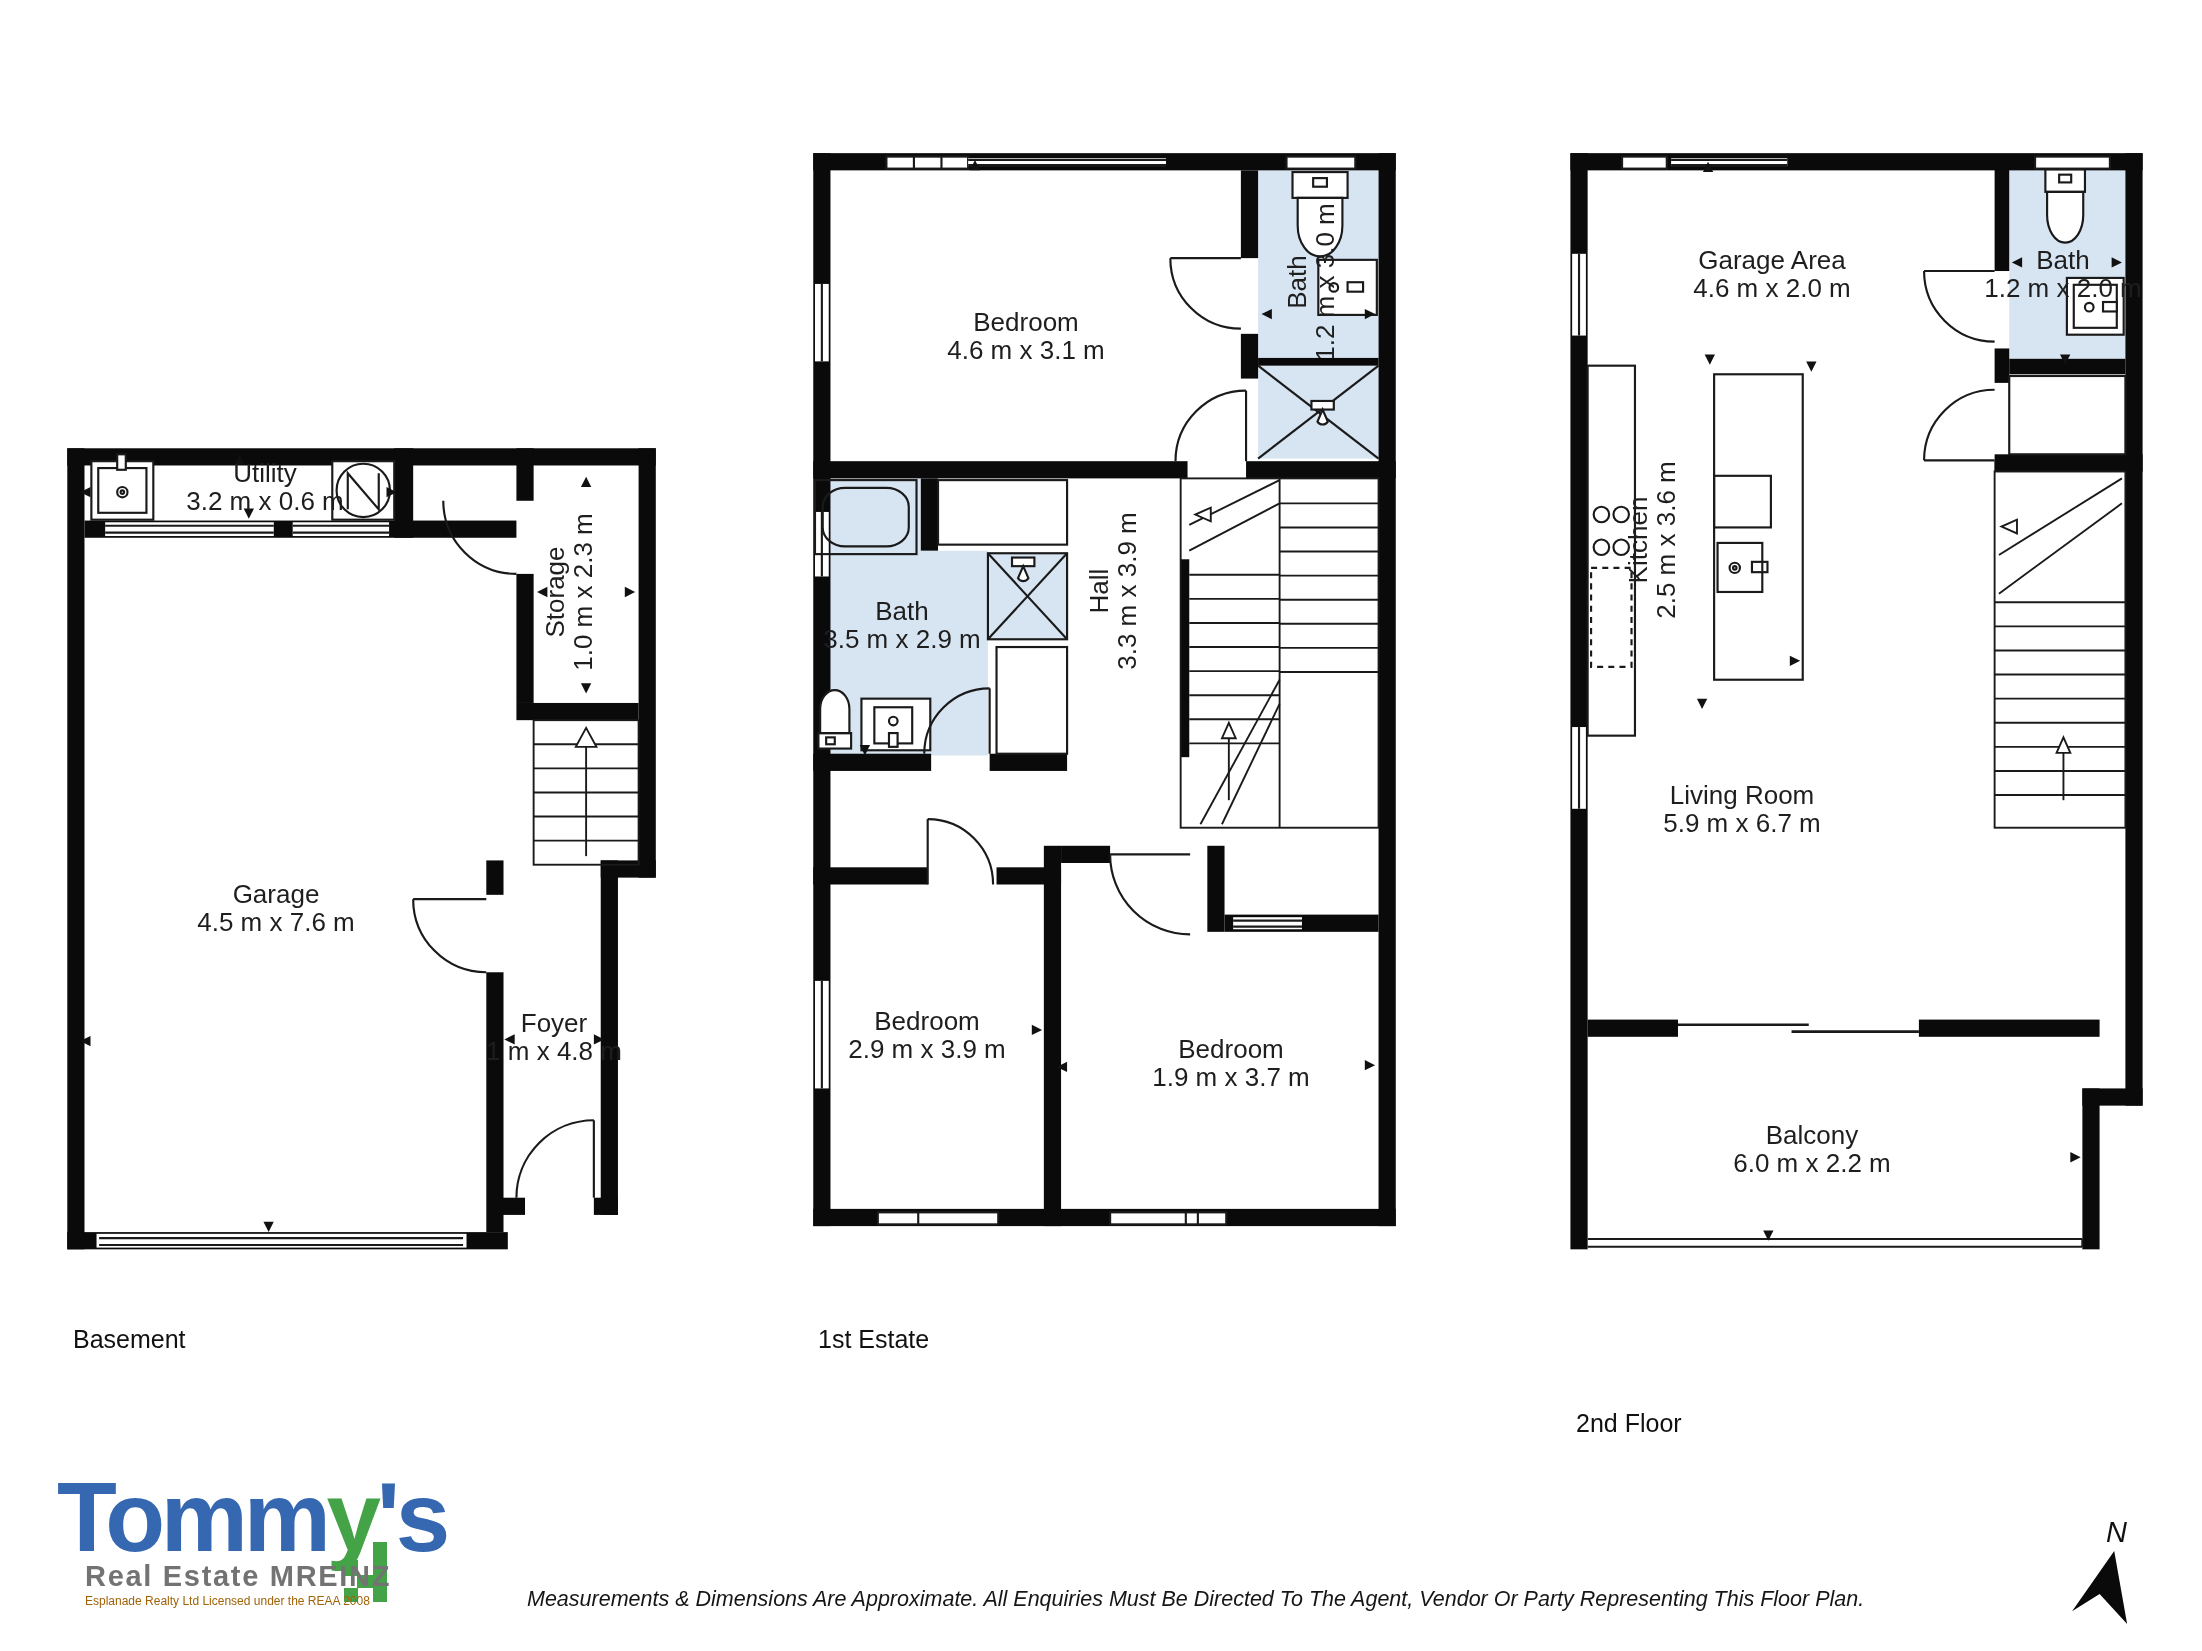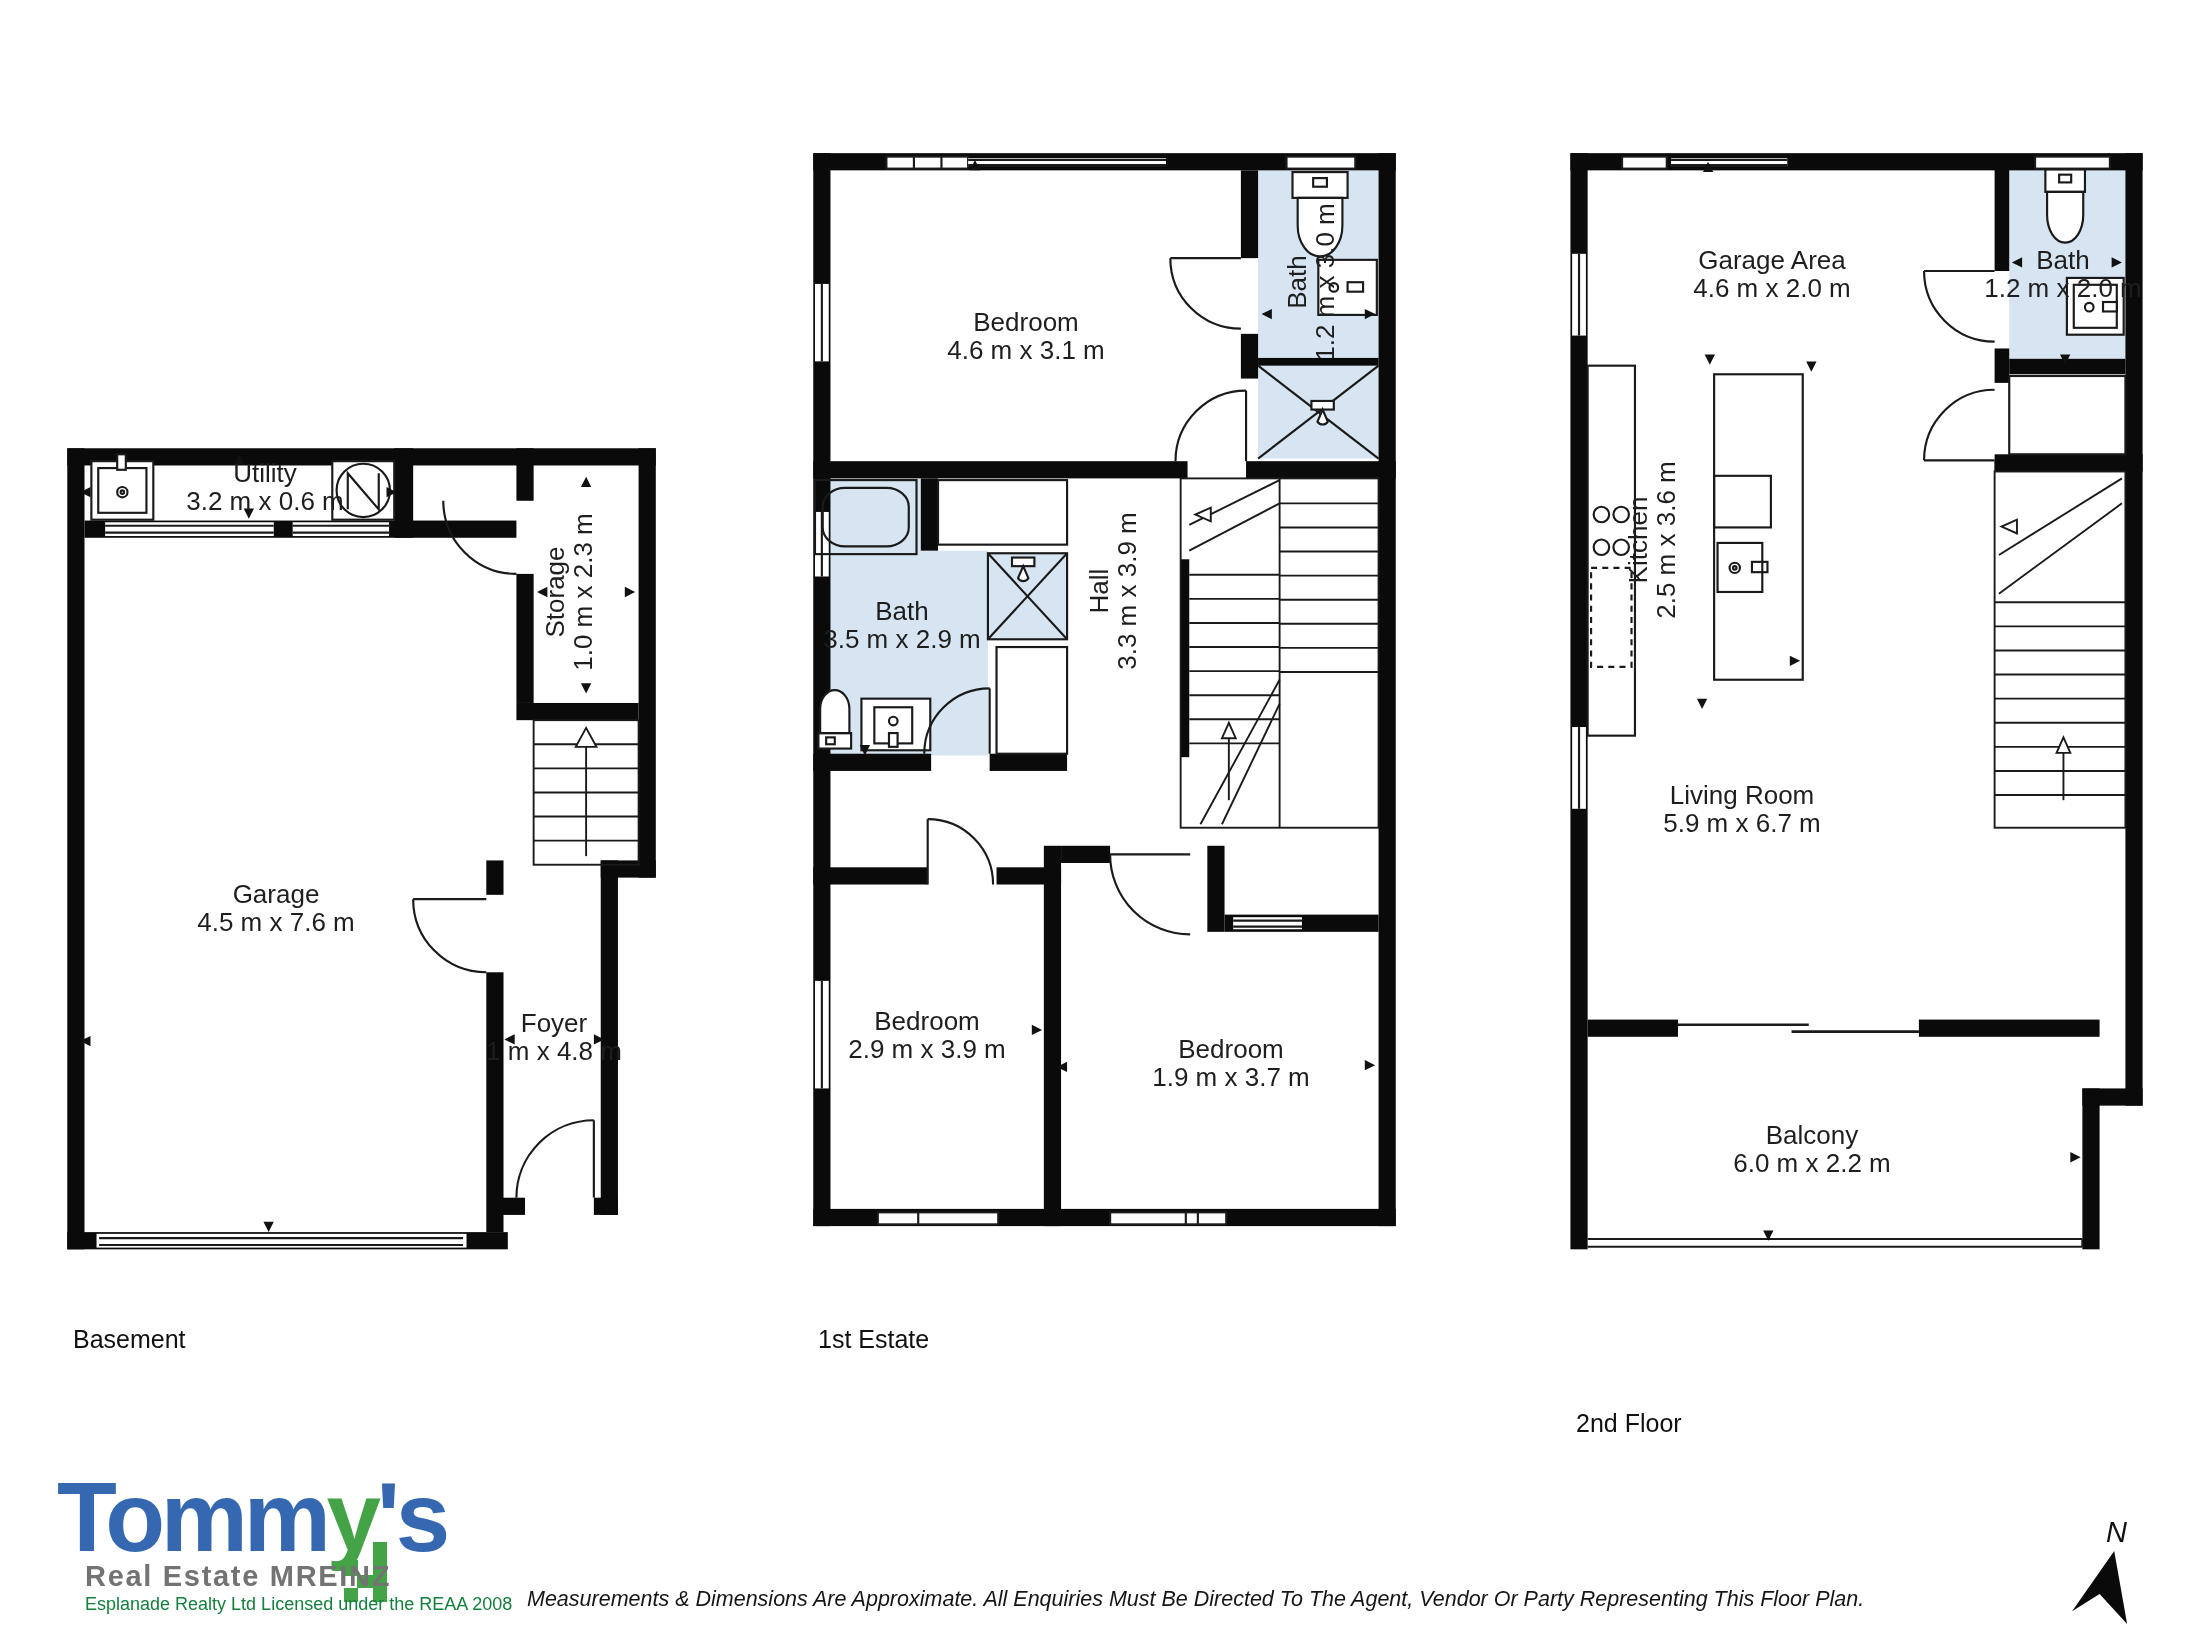--- a/index.html
+++ b/index.html
@@ -23,21 +23,21 @@
   .logo .brand{
     position:absolute;left:0;top:5.2px;font-size:98px;font-weight:bold;
     letter-spacing:-4.3px;color:#3568b1;line-height:1;
   }
   .logo .brand .g{color:#45a347;}
   .logo .tagline{
     position:absolute;left:28px;top:97px;font-size:29px;font-weight:bold;
     letter-spacing:1.7px;color:#737373;white-space:nowrap;
   }
   .logo .license{
-    position:absolute;left:28px;top:131px;font-size:18px;color:#15803d;white-space:nowrap;
+    position:absolute;left:28px;top:131px;font-size:12px;color:#a16207;white-space:nowrap;
   }
   .logo .key-piece{position:absolute;background:#45a347;}
   .compass{position:absolute;left:2065px;top:1514px;width:95px;height:129px;}
   .compass .n{
     position:absolute;left:41px;top:1.7px;font-size:29px;font-style:italic;color:#111;
   }
 </style>
 </head>
 <body>
 

